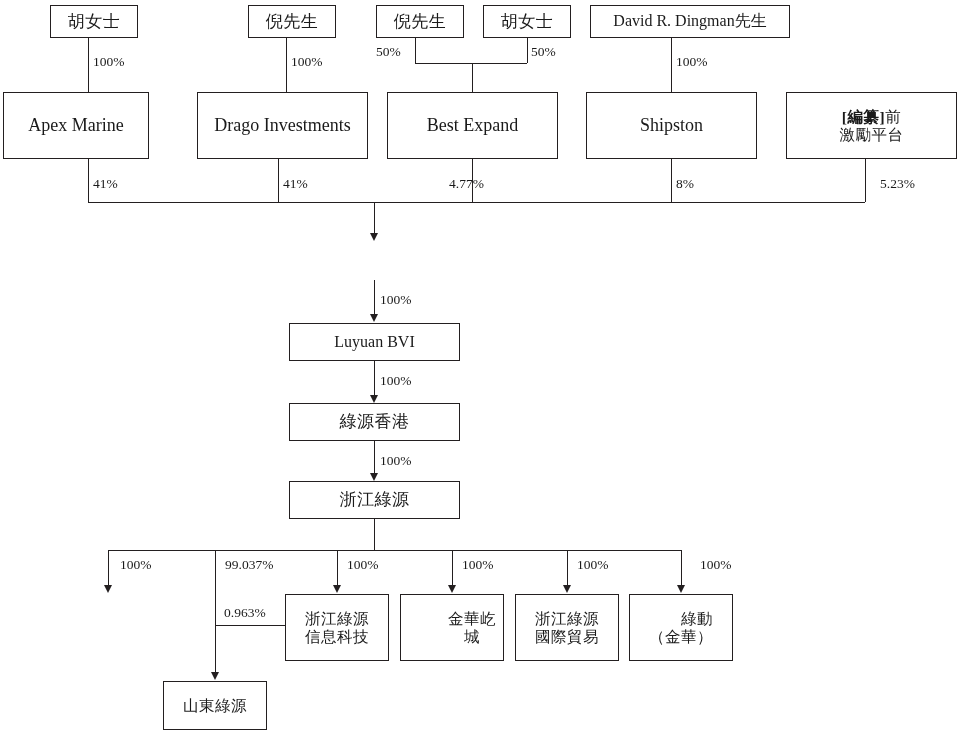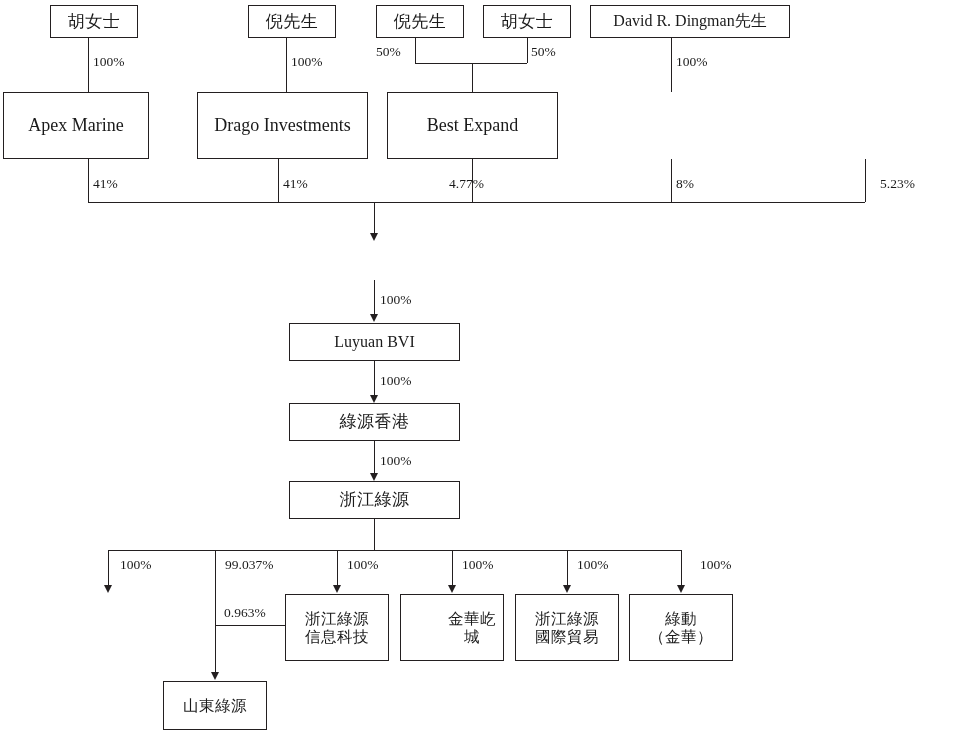--- a/index.html
+++ b/index.html
@@ -106,21 +106,28 @@
   </div>
 
   <div class="box latin" style="left:197px; top:92px; width:171px; height:67px;">
     <span class="label">Drago Investments</span>
   </div>
 
   <div class="box latin" style="left:387px; top:92px; width:171px; height:67px;">
     <span class="label">Best Expand</span>
   </div>
 
-
+  <div class="box latin" style="left:586px; top:92px; width:171px; height:67px;">
+    <span class="label">Shipston</span>
+  </div>
+
+  <div class="box cjk-sm" style="left:786px; top:92px; width:171px; height:67px;">
+    <span class="label"><span class="redact">[編纂]</span><span>前
+激勵平台</span></span>
+  </div>
 
 
   <div class="box latin-sm" style="left:289px; top:323px; width:171px; height:38px;">
     <span class="label">Luyuan BVI</span>
   </div>
 
   <div class="box cjk" style="left:289px; top:403px; width:171px; height:38px;">
     <span class="label">綠源香港</span>
   </div>
 
@@ -140,21 +147,21 @@
 
   <div class="box cjk-sm" style="left:400px; top:594px; width:104px; height:67px;padding-left:40px;">
     <span class="label">金華屹城</span>
   </div>
 
   <div class="box cjk-sm" style="left:515px; top:594px; width:104px; height:67px;">
     <span class="label">浙江綠源
 國際貿易</span>
   </div>
 
-  <div class="box cjk-sm" style="left:629px; top:594px; width:104px; height:67px;">
+  <div class="box cjk-sm" style="left:629px; top:594px; width:104px; height:67px;text-align:right;">
     <span class="label">綠動
 （金華）</span>
   </div>
 
   <div class="vline" style="left:88px; top:38px; height:54px;"></div>
   <div class="pct" style="left:93px; top:54px;">100%</div>
 
   <div class="vline" style="left:286px; top:38px; height:54px;"></div>
   <div class="pct" style="left:291px; top:54px;">100%</div>
 

